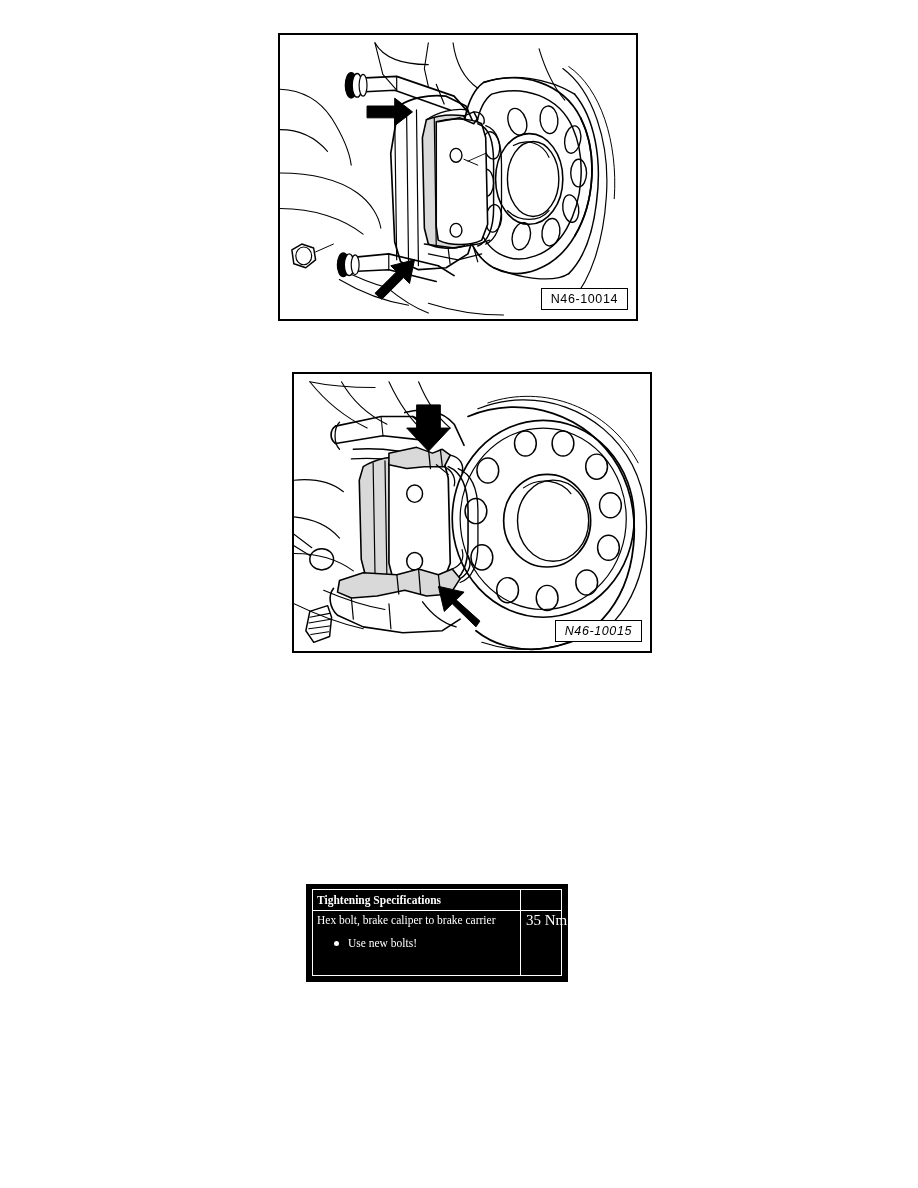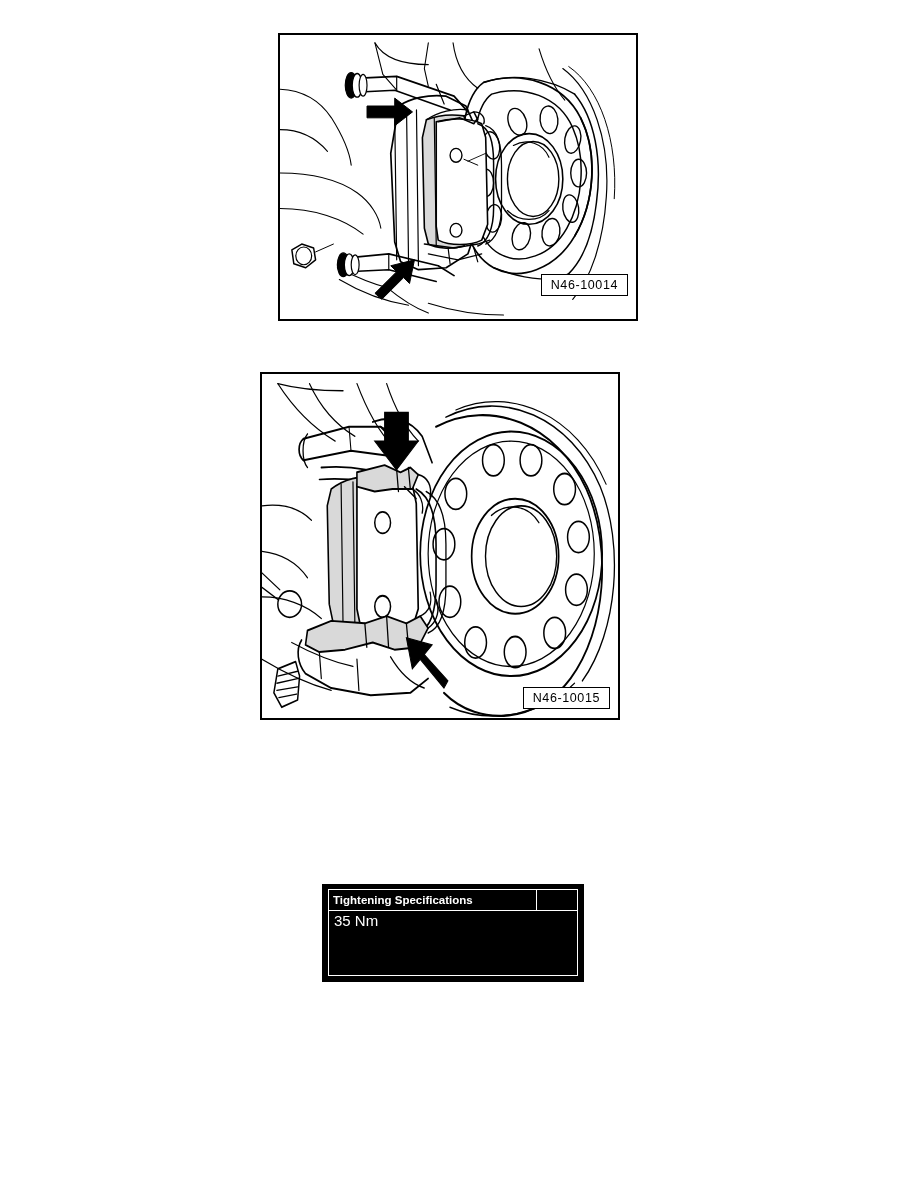--- a/index.html
+++ b/index.html
@@ -16,21 +16,21 @@
   }
 
   
   .figure {
     position: absolute;
     border: 2px solid #000000;
     background: #ffffff;
     box-sizing: border-box;
   }
   #figure-1 { left: 278px; top: 33px;  width: 360px; height: 288px; }
-  #figure-2 { left: 260px; top: 372px; width: 360px; height: 348px; }
+  #figure-2 { left: 292px; top: 372px; width: 360px; height: 281px; font-style: italic; }
 
   .figure-svg {
     position: absolute;
     left: 0; top: 0;
     width: 100%;
     height: 100%;
     display: block;
   }
 
   
@@ -41,33 +41,34 @@
     color: #000000;
     font-size: 12.5px;
     letter-spacing: 0.6px;
     line-height: 20px;
     height: 22px;
     padding: 0 9px;
     box-sizing: border-box;
     white-space: nowrap;
     font-family: "Liberation Sans", sans-serif;
   }
-  #figure-1 .fig-label { right: 8px; bottom: 23px; }
+  #figure-1 .fig-label { right: 8px; bottom: 9px; }
   #figure-2 .fig-label { right: 8px; bottom: 9px; }
 
   
   #spec-table {
     position: absolute;
-    left: 322px;
+    left: 306px;
     top: 884px;
     width: 262px;
     height: 98px;
     background: #000000;
     padding: 5px 6px 6px 6px;
     box-sizing: border-box;
+    font-family: Liberation Serif, serif;
   }
   .spec-grid {
     width: 100%;
     height: 100%;
     border: 1.5px solid #ffffff;
     box-sizing: border-box;
     display: flex;
     flex-direction: column;
     background: #000000;
   }
@@ -375,17 +376,24 @@
 
 <div id="spec-table">
   <div class="spec-grid">
 
     <div class="spec-row header-row">
       <div class="spec-cell-label">Tightening Specifications</div>
       <div class="spec-cell-value"></div>
     </div>
 
     <div class="spec-row body-row">
+      <div class="spec-body-left">
+        <div class="spec-desc">Hex bolt, brake caliper to brake carrier</div>
+        <div class="spec-note">
+          <span class="bullet"></span>
+          <span>Use new bolts!</span>
+        </div>
+      </div>
       <div class="spec-body-right">35 Nm</div>
     </div>
 
   </div>
 </div>
 
 </body></html>

